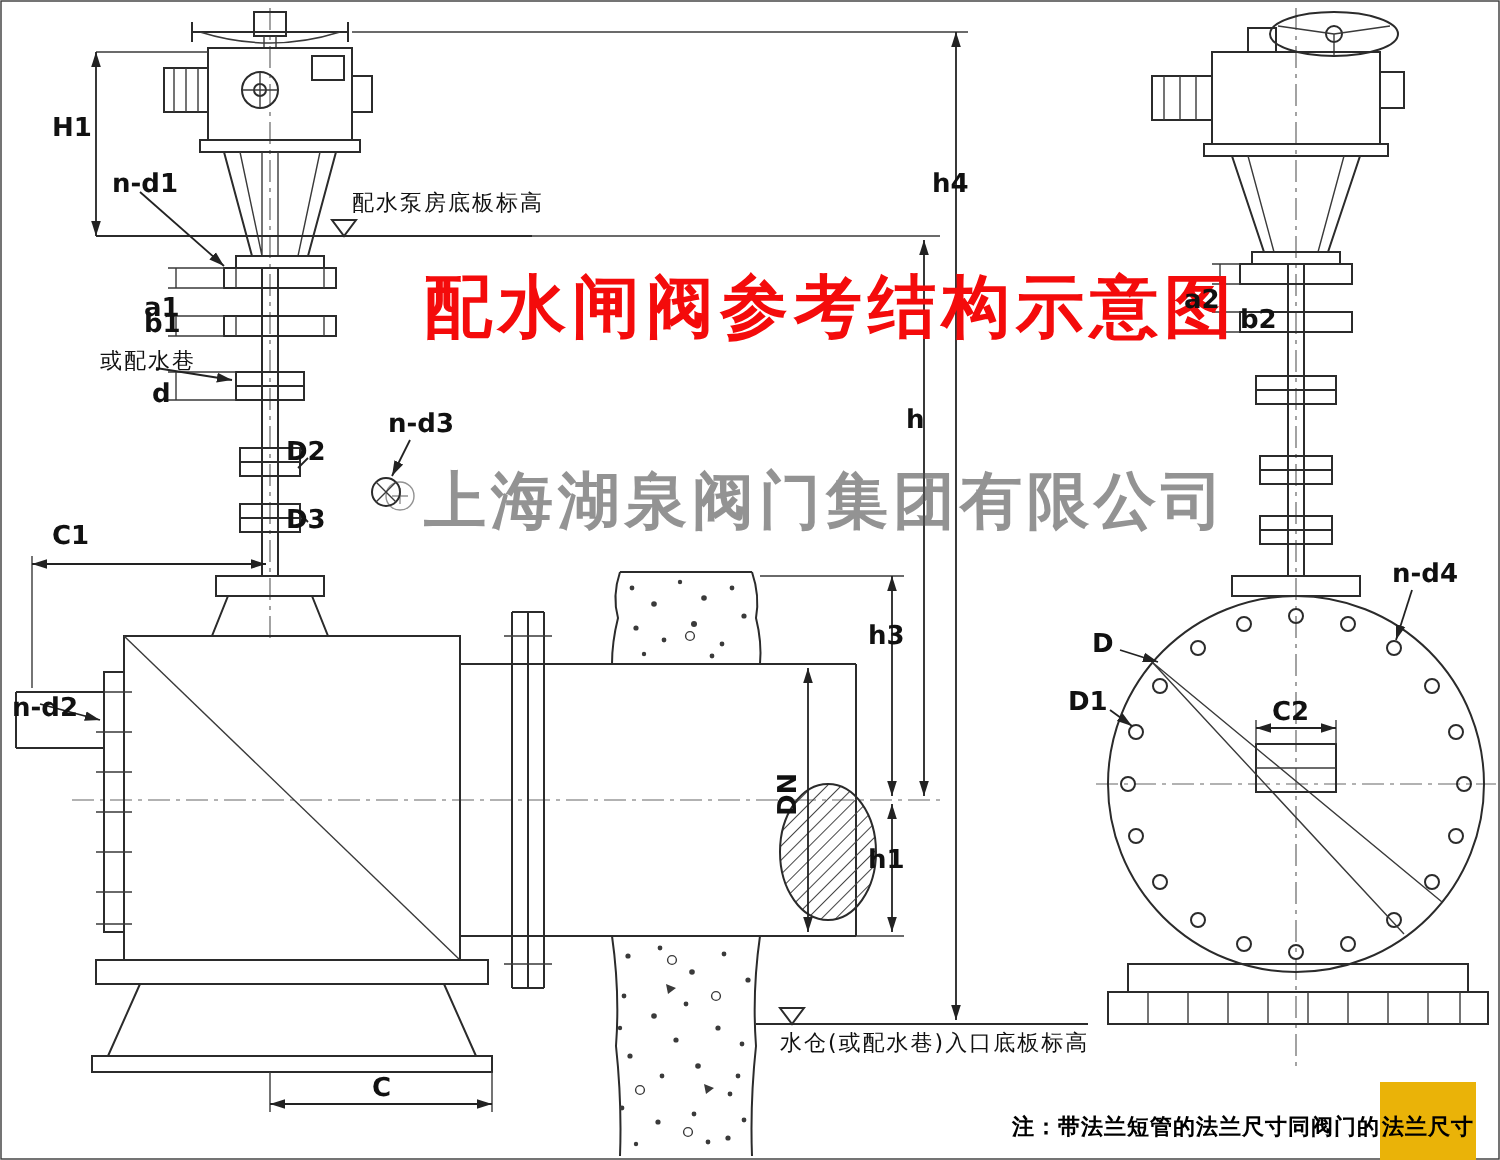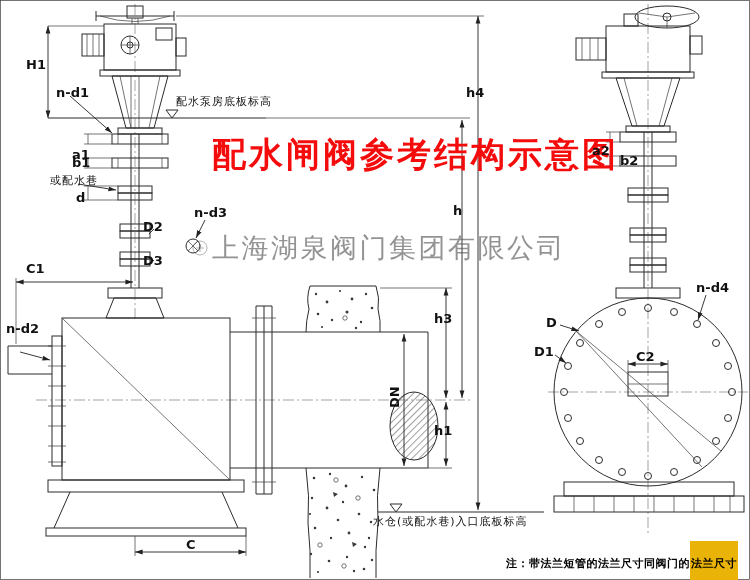--- a/index.html
+++ b/index.html
@@ -12,21 +12,21 @@
   .thin { stroke:#3a3a3a; stroke-width:.7; fill:none; }
   .dim  { stroke:#222;    stroke-width:.9; fill:none; }
   .cl   { stroke:#666;    stroke-width:.6; fill:none; stroke-dasharray:11 3 2 3; }
   .dot  { fill:#3a3a3a; stroke:none; }
   .sym  { stroke:#2b2b2b; stroke-width:1; fill:#fff; }
 
   
   .lbl { position:absolute; color:#111; font-size:13px; font-weight:600; line-height:1; white-space:nowrap; }
   .cjk { font-size:11px; font-weight:400; letter-spacing:1px; }
   .title { position:absolute; font-size:34px; font-weight:700; letter-spacing:3px; line-height:1.1; white-space:nowrap; color:#f40b0b; }
-  .watermark { position:absolute; font-size:27px; font-weight:400; letter-spacing:2.5px; white-space:nowrap; color:rgba(80,80,80,.62); }
+  .watermark { position:absolute; font-size:31px; font-weight:700; letter-spacing:2.5px; white-space:nowrap; color:rgba(80,80,80,.62); }
   .note { position:absolute; font-size:11px; font-weight:700; letter-spacing:.5px; white-space:nowrap; color:#000; }
   .note .hl { background:#eab308; padding:16px 1px; }
 </style>
 </head>
 <body>
 
 <div class="stage">
 
 <svg width="750" height="580" viewBox="0 0 750 580">
   <defs>
@@ -273,32 +273,32 @@
     <circle cx="200" cy="248" r="7" class="thin" stroke="#777"></circle>
     <path d="M196 248 H204 M200 244 V252" class="thin" stroke="#777"></path>
   </g>
 </svg>
 
   <div class="title" style="left:212px;top:136px">配水闸阀参考结构示意图</div>
   <div class="watermark" style="left:212px;top:230px">上海湖泉阀门集团有限公司</div>
 
   <div class="lbl cjk" style="left:176px;top:96px">配水泵房底板标高</div>
   <div class="lbl cjk" style="left:50px;top:175px">或配水巷</div>
-  <div class="lbl cjk" style="left:373px;top:516px">水仓(或配水巷)入口底板标高</div>
+  <div class="lbl cjk" style="left:390px;top:516px">水仓(或配水巷)入口底板标高</div>
 
   <div class="lbl" style="left:26px;top:58px">H1</div>
   <div class="lbl" style="left:56px;top:86px">n-d1</div>
   <div class="lbl" style="left:72px;top:148px">a1</div>
   <div class="lbl" style="left:72px;top:156px">b1</div>
   <div class="lbl" style="left:76px;top:191px">d</div>
   <div class="lbl" style="left:143px;top:220px">D2</div>
   <div class="lbl" style="left:194px;top:206px">n-d3</div>
   <div class="lbl" style="left:143px;top:254px">D3</div>
   <div class="lbl" style="left:26px;top:262px">C1</div>
-  <div class="lbl" style="left:6px;top:322px">n-d2</div>
+  <div class="lbl" style="left:6px;top:348px">n-d2</div>
   <div class="lbl" style="left:186px;top:538px">C</div>
   <div class="lbl" style="left:388px;top:408px;transform:rotate(-90deg);transform-origin:left top">DN</div>
   <div class="lbl" style="left:434px;top:424px">h1</div>
   <div class="lbl" style="left:434px;top:312px">h3</div>
   <div class="lbl" style="left:453px;top:204px">h</div>
   <div class="lbl" style="left:466px;top:86px">h4</div>
 
   <div class="lbl" style="left:592px;top:144px">a2</div>
   <div class="lbl" style="left:620px;top:154px">b2</div>
   <div class="lbl" style="left:696px;top:281px">n-d4</div>

